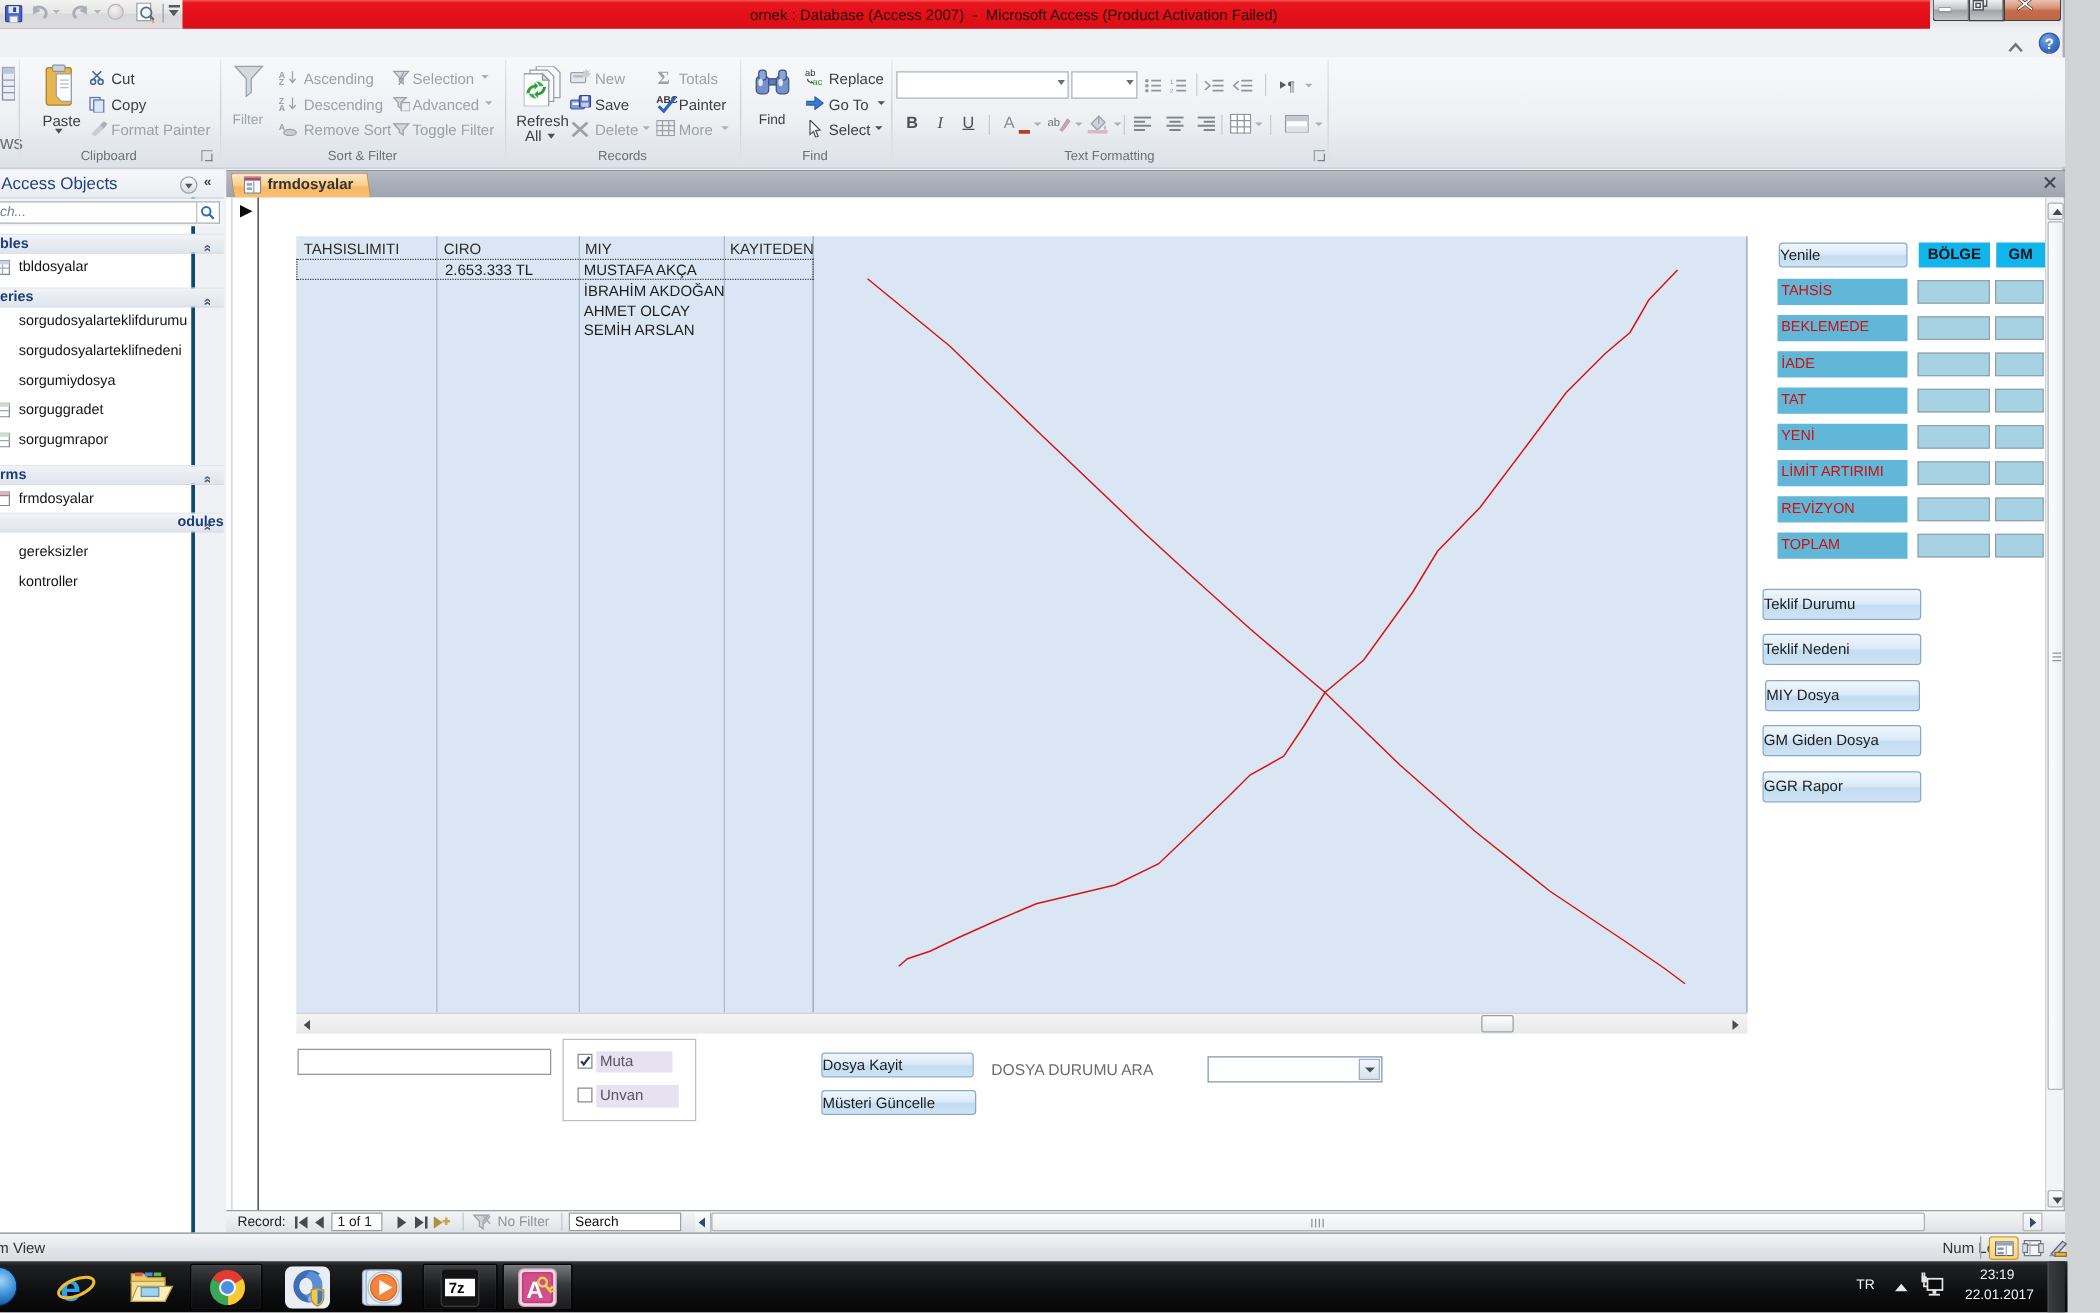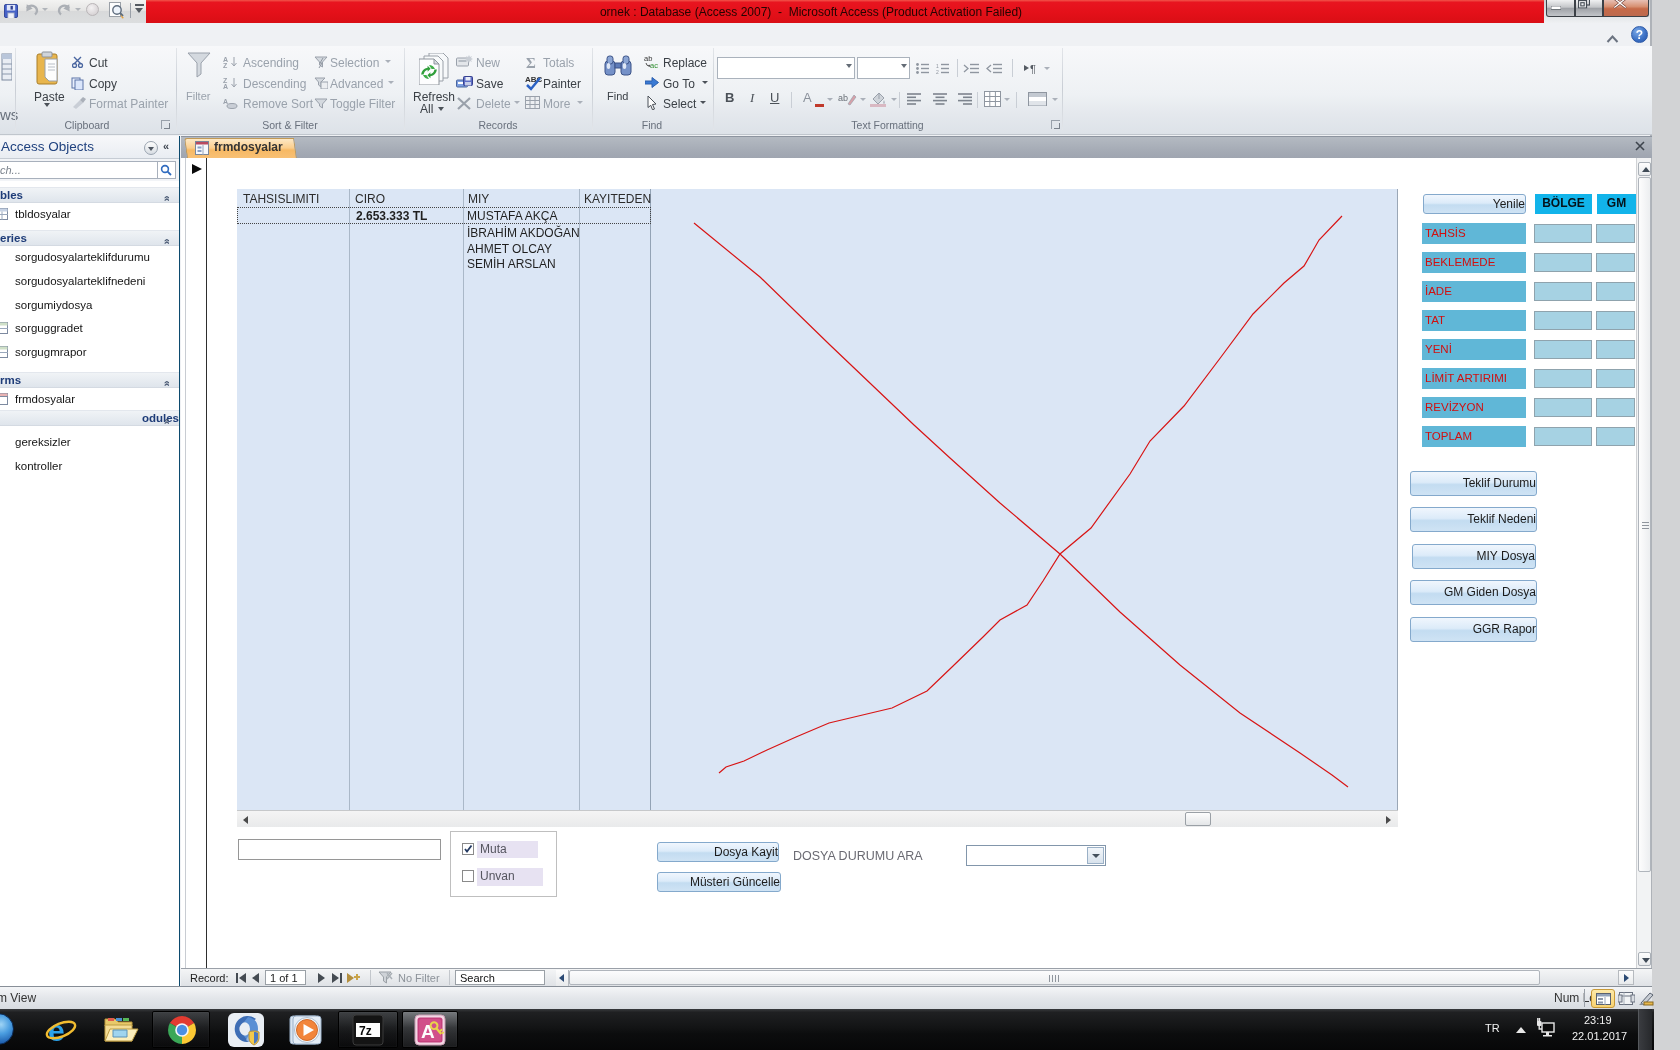--- a/index.html
+++ b/index.html
@@ -26,38 +26,38 @@
 #ribbon{left:0;top:46px;width:1652px;height:89px;background:linear-gradient(180deg,#f7f8fa 0%,#eef1f4 55%,#e4e8ed 78%,#dde2e8 100%);border-bottom:1px solid #c0c6cd;}
 .gsep{position:absolute;top:2px;width:1px;height:82px;background:linear-gradient(180deg,#e2e5e9,#c9ced5 50%,#e2e5e9);}
 .glabel{position:absolute;top:73px;height:13px;font-size:10.5px;color:#68707c;text-align:center;width:100%;}
 .rtxt{position:absolute;font-size:12px;color:#3b4046;white-space:nowrap;}
 .rtxt.dis{color:#9aa2ac;}
 .dlaunch{position:absolute;width:9px;height:9px;border-left:1px solid #98a0aa;border-top:1px solid #98a0aa;}
 .dlaunch:after{content:"";position:absolute;left:2px;top:2px;width:5px;height:5px;border-right:1px solid #7a828c;border-bottom:1px solid #7a828c;}
 .combo{position:absolute;background:#fff;border:1px solid #aab2bc;height:22px;}
 .combo .drop{position:absolute;right:2px;top:6px;width:0;height:0;border-left:3.5px solid transparent;border-right:3.5px solid transparent;border-top:4px solid #646c76;}
 
-#navpane{left:0;top:136px;width:180px;height:850px;background:#fff;border-right:1px solid #0c4a6e;}
+#navpane{left:0;top:136px;width:156px;height:850px;background:#fff;border-right:3px solid #0c4a6e;}
 #nav-header{left:0;top:0;width:179px;height:23px;background:linear-gradient(180deg,#f7f8fa,#e9edf2);border-bottom:1px solid #c6ccd4;}
 #nav-search{left:0;top:23px;width:179px;height:22px;background:#f2f4f7;}
 .ngroup{position:absolute;left:0;width:179px;height:16px;background:linear-gradient(180deg,#f0f3f6,#dfe5ec);border-top:1px solid #e3e7ed;border-bottom:1px solid #d4dae2;color:#1e3c78;font-weight:bold;font-size:11.5px;line-height:15px;}
 .nitem{position:absolute;left:15px;font-size:11.5px;color:#141414;white-space:nowrap;}
 .chev{position:absolute;right:10px;top:3px;color:#4a5a74;font-size:11px;transform:rotate(-90deg);font-weight:bold;}
 
 #tabbar{left:181px;top:136px;width:1471px;height:22px;background:linear-gradient(180deg,#b4bac2 0%,#a6acb6 60%,#9fa5b0 100%);border-top:1px solid #8d949f;}
 #formtab{position:absolute;left:6px;top:1px;width:110px;height:21px;background:linear-gradient(180deg,#fde8c5 0%,#fbce8d 45%,#f7b964 55%,#f8c177 100%);border:1px solid #c29a56;border-bottom:none;border-radius:3px 0 0 0;transform:skewX(8deg);transform-origin:bottom left;}
 
 #formarea{left:181px;top:158px;width:1455px;height:810px;background:#fff;}
 #listbox{position:absolute;left:56px;top:31px;width:1161px;height:621px;background:#dbe6f5;border-right:1px solid #9aa7b6;}
 .gridline{position:absolute;top:0;width:1px;height:621px;background:#aab8c8;}
 .gridhead{position:absolute;top:3px;font-size:12px;color:#2c2c2c;}
 .gridtxt{position:absolute;font-size:12px;color:#1f1f1f;}
 #selrow{position:absolute;left:0;top:18px;width:414px;height:17px;border:1px dotted #444;}
 
-.rpbtn{position:absolute;background:linear-gradient(180deg,#f0f6fd 0%,#dcebf9 45%,#c3dcf1 55%,#cfe3f4 100%);border:1px solid #84a9cc;border-radius:3px;text-align:right;font-size:12px;color:#1c1c1c;}
+.rpbtn{position:absolute;background:linear-gradient(180deg,#f0f6fd 0%,#dcebf9 45%,#c3dcf1 55%,#cfe3f4 100%);border:1px solid #84a9cc;border-radius:3px;text-align:left;font-size:12px;color:#1c1c1c;}
 .rowlbl{position:absolute;left:1241px;width:104px;height:21px;background:#60b7d7;color:#d10f0f;font-size:11.5px;line-height:20px;padding-left:3px;}
 .rowbox1{position:absolute;left:1353px;width:58px;height:19px;background:#a6d2e3;border:1px solid #8fa3ad;}
 .rowbox2{position:absolute;left:1415px;width:39px;height:19px;background:#a6d2e3;border:1px solid #8fa3ad;}
 
 #recnav{left:181px;top:968px;width:375px;height:18px;background:linear-gradient(180deg,#f4f5f6,#dfe2e6);border-top:1px solid #9aa0a8;font-size:11px;color:#222;}
 
 #statusbar{left:0;top:986px;width:1652px;height:23px;background:linear-gradient(180deg,#f4f5f7 0%,#e3e6ea 50%,#d8dce1 100%);border-top:1px solid #888f98;}
 
 #taskbar{left:0;top:1009px;width:1654px;height:41px;background:linear-gradient(180deg,#383a3d 0%,#1f2022 8%,#131415 45%,#0c0d0e 60%,#070708 100%);}
 .tbtn{position:absolute;top:2px;width:58px;height:37px;border:1px solid #000;border-radius:2px;background:linear-gradient(180deg,rgba(120,125,130,.35),rgba(60,62,66,.25) 45%,rgba(20,20,22,.2));box-shadow:inset 0 0 1px rgba(255,255,255,.25);}
@@ -471,21 +471,21 @@
   <div id="listbox">
     <div class="gridline" style="left:112px"></div>
     <div class="gridline" style="left:226px"></div>
     <div class="gridline" style="left:342px"></div>
     <div class="gridline" style="left:413px;background:#93a3b5"></div>
     <div class="gridhead" style="left:6px;">TAHSISLIMITI</div>
     <div class="gridhead" style="left:118px;">CIRO</div>
     <div class="gridhead" style="left:231px;">MIY</div>
     <div class="gridhead" style="left:347px;">KAYITEDEN</div>
     <div id="selrow"></div>
-    <div class="gridtxt" style="left:119px;top:20px;font-weight:bold;">2.653.333 TL</div>
+    <div class="gridtxt" style="left:119px;top:20px;">2.653.333 TL</div>
     <div class="gridtxt" style="left:230px;top:20px;">MUSTAFA AKÇA</div>
     <div class="gridtxt" style="left:230px;top:37px;">İBRAHİM AKDOĞAN</div>
     <div class="gridtxt" style="left:230px;top:52.5px;text-align:right;">AHMET OLCAY</div>
     <div class="gridtxt" style="left:230px;top:68px;">SEMİH ARSLAN</div>
 
     <svg class="abs" style="left:0;top:0" width="1161" height="621" viewBox="0 0 1161 621">
       <path d="M457 34 L523 88 L593 156 L677 236 L713 269 L763 314 L823 365 L883 423 L943 476 L1003 524 L1063 564 L1095 586 L1111 598" fill="none" stroke="#d81414" stroke-width="1.2"></path>
       <path d="M482 584 L489 578 L507 572 L530 561 L559 548 L592 534 L634 524 L655 519 L690 502 L715 478 L746 448 L763 431 L790 416 L806 392 L823 365 L854 339 L893 285 L913 252 L947 217 L984 168 L1016 125 L1047 94 L1067 77 L1074 65 L1082 51 L1105 27" fill="none" stroke="#d81414" stroke-width="1.2"></path>
     </svg>
 

